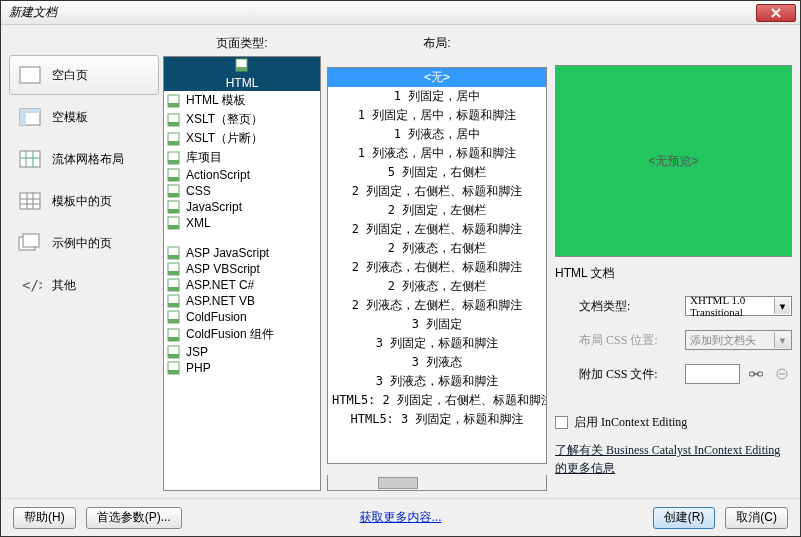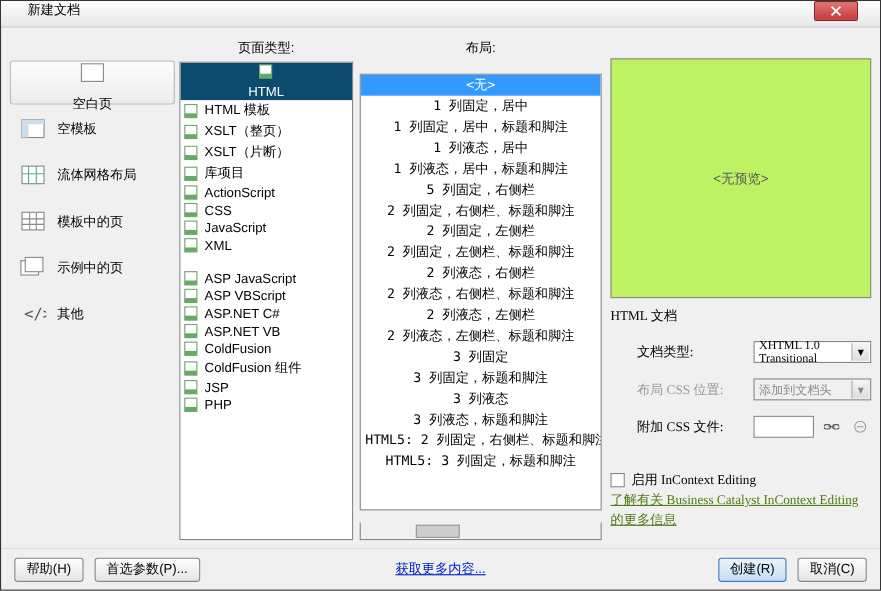--- a/index.html
+++ b/index.html
@@ -1,24 +1,24 @@
 <!DOCTYPE html>
 <html><head>
 <meta charset="utf-8">
 <style>
 * { box-sizing: border-box; margin: 0; padding: 0; }
 body { font-family: "Microsoft YaHei", SimSun, sans-serif; font-size: 12px; background: #fff; }
 .dialog { width: 801px; height: 537px; border: 1px solid #333; background: #f0f0f0; position: relative; }
-.titlebar { height: 24px; background: linear-gradient(#fdfdfd, #e8e8e8); border-bottom: 1px solid #ccc; display: flex; align-items: flex-start; padding: 0 20px; }
+.titlebar { height: 24px; background: linear-gradient(#fdfdfd, #e8e8e8); border-bottom: 1px solid #ccc; display: flex; align-items: center; padding: 0 4px; font-style: italic; }
 .titlebar-text { flex: 1; padding-left: 4px; }
 .close-btn { width: 40px; height: 18px; background: linear-gradient(#e27575, #c33b3b); border: 1px solid #8b2020; border-radius: 2px; color: #fff; display: flex; align-items: center; justify-content: center; font-weight: bold; cursor: pointer; }
 .body { display: flex; height: 474px; padding: 8px; gap: 0; }
 .sidebar { width: 150px; display: flex; flex-direction: column; gap: 2px; padding-top: 22px; }
 .side-btn { height: 40px; display: flex; align-items: center; gap: 10px; padding: 0 8px; border: 1px solid transparent; border-radius: 3px; cursor: pointer; }
-.side-btn.selected { background: linear-gradient(#fdfdfd,#ececec); border: 1px solid #bbb; flex-direction: column; }
+.side-btn.selected { background: linear-gradient(#fdfdfd,#ececec); border: 1px solid #bbb; }
 .side-icon { width: 24px; height: 20px; display:inline-flex; align-items:center; justify-content:center; }
 .side-icon svg { width:24px; height:20px; }
 .col { display: flex; flex-direction: column; text-align: center; }
 .col-header { font-size: 12px; padding: 2px 4px 4px; }
 .listbox { background:#fff; border:1px solid #888; overflow-y:auto; overflow-x:hidden; }
 .listbox::-webkit-scrollbar { width:16px; }
 .listbox::-webkit-scrollbar-track { background:#f0f0f0; border-left:1px solid #ccc; }
 .listbox::-webkit-scrollbar-thumb { background:#cdcdcd; border:1px solid #aaa; }
 .page-types { width: 158px; margin-left: 4px; }
 .page-types .listbox { height: 440px; }
@@ -27,33 +27,33 @@
 .pt-item.spacer { height:14px; }
 .pt-icon { width:16px; height:14px; display:inline-flex; align-items:center; justify-content:center; }
 .pt-icon svg { width:16px; height:14px; }
 .layouts { width: 220px; margin-left: 6px; gap: 11px; }
 .layouts .listbox { height: 400px; }
 .ly-item { padding:1px 4px; white-space:nowrap; cursor:pointer; font-family: SimSun, monospace; }
 .ly-item.selected { background:#3399ff; color:#fff; }
 .ly-scroll { height:16px; background:#f0f0f0; border:1px solid #888; border-top:none; display:flex; align-items:center; justify-content:center; position:relative; }
 .ly-thumb { position:absolute; left:50px; width:40px; height:12px; background:#cdcdcd; border:1px solid #999; }
 .right-col { flex:1; margin-left: 8px; display:flex; flex-direction:column; }
-.preview { height: 218px; border:1px solid #888; background:#bef264; display:flex; align-items:center; justify-content:center; color:#555; margin-top:20px; }
-.preview-label { margin-top: 8px; font-family: Liberation Serif, serif; }
+.preview { height: 192px; border:1px solid #888; background:#22c55e; display:flex; align-items:center; justify-content:center; color:#555; margin-top:32px; }
+.preview-label { margin-top: 8px; font-family: Liberation Sans, sans-serif; }
 .form-row { display:flex; align-items:center; gap:6px; margin-top:14px; font-family: SimSun; margin-left: 24px; }
 .form-row.disabled { color:#999; }
 .form-label { width: 100px; white-space:nowrap; }
 .select-ctl { flex:1; height:20px; border:1px solid #888; background:#fff; display:flex; align-items:center; padding:0 4px; position:relative; font-size:11px; }
 .select-ctl.disabled { background:#f0f0f0; color:#888; }
 .select-arrow { position:absolute; right:1px; top:1px; width:16px; height:16px; background:linear-gradient(#f5f5f5,#ddd); border-left:1px solid #aaa; display:flex; align-items:center; justify-content:center; }
 .attach-input { flex:1; height:20px; border:1px solid #888; background:#fff; }
 .icon-btn { width:20px; height:18px; display:inline-flex; align-items:center; justify-content:center; cursor:pointer; }
 .checkbox-row { display:flex; align-items:center; gap:6px; margin-top:30px; font-family: SimSun; }
 .checkbox { width:13px; height:13px; border:1px solid #888; background:#fff; }
-.link-text { color:#4d7c0f; text-decoration:underline; cursor:pointer; font-family: SimSun; line-height:1.5; }
+.link-text { color:#0f172a; text-decoration:underline; cursor:pointer; margin-top:10px; font-family: SimSun; line-height:1.5; }
 .footer { position:absolute; bottom:0; left:0; right:0; height:38px; display:flex; align-items:center; padding:14px 12px; gap:10px; border-top:1px solid #ddd; }
 .footer-btn { height:22px; padding:0 10px; border:1px solid #888; background:linear-gradient(#fdfdfd,#e4e4e4); border-radius:3px; cursor:pointer; display:inline-flex; align-items:center; font-size:12px; }
 .footer-btn.primary { border:1px solid #3a7abd; background:linear-gradient(#eaf3fb,#c6dff5);text-align:center; }
 .footer-link { color:#0020cc; text-decoration:underline; cursor:pointer; }
 .spacer-flex { flex:1; }
 .footer-center { position:absolute; left:50%; transform:translateX(-50%); }
 </style>
 </head>
 <body>
 

